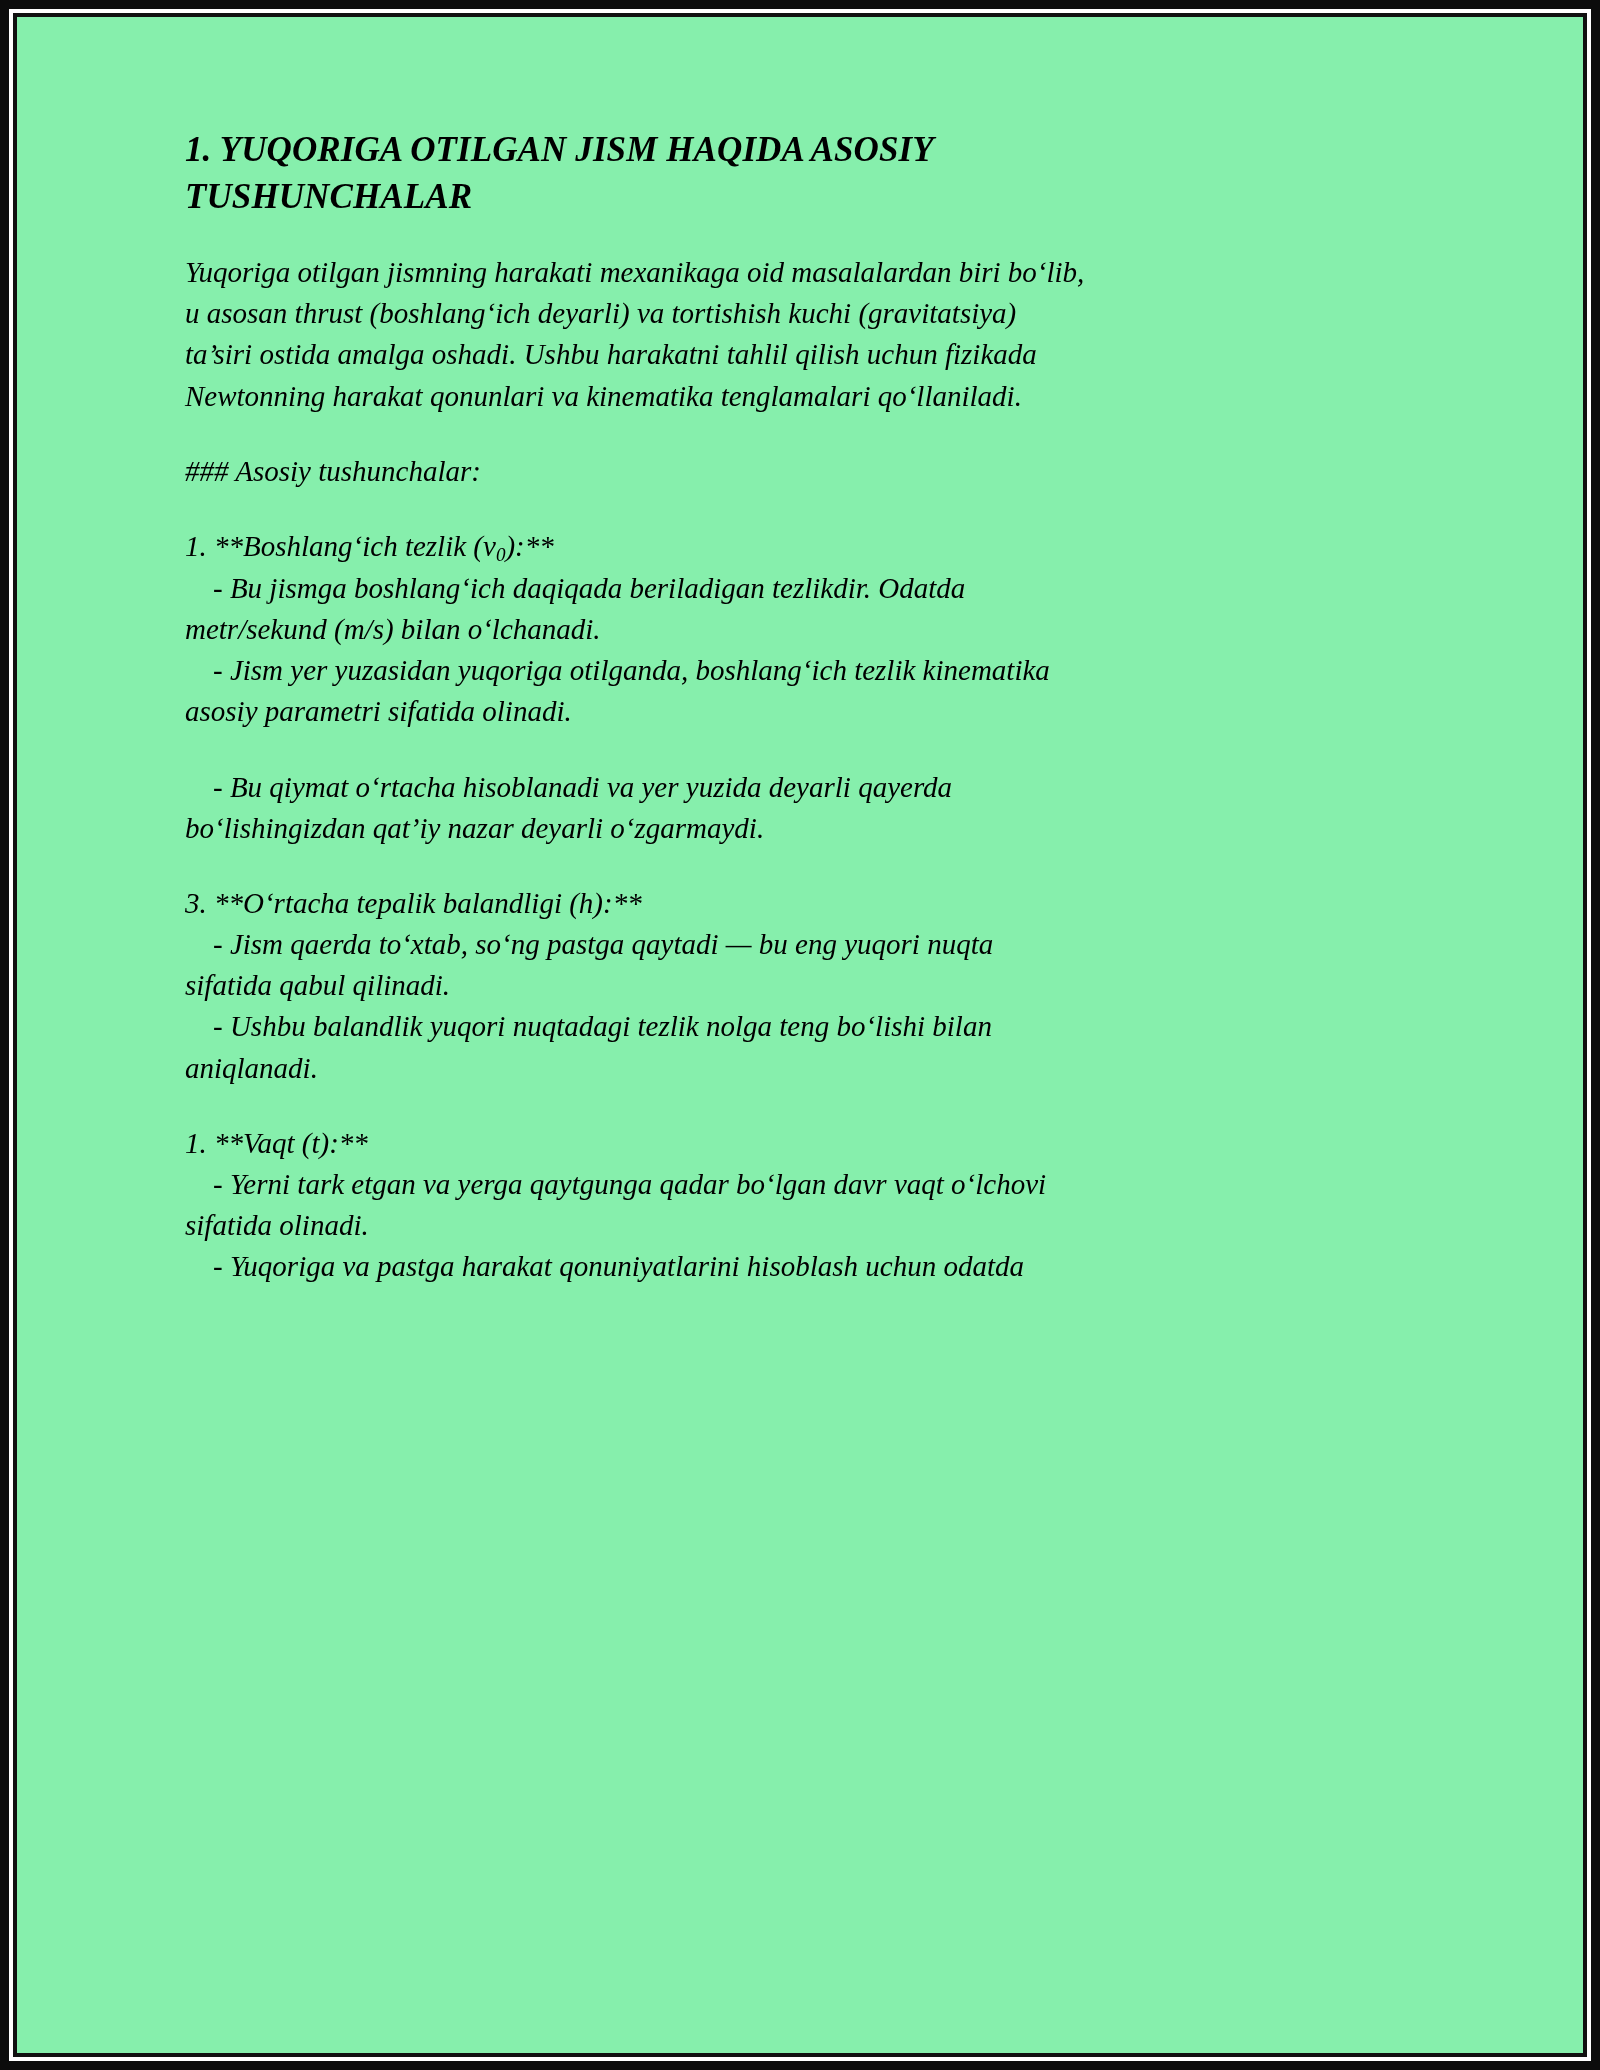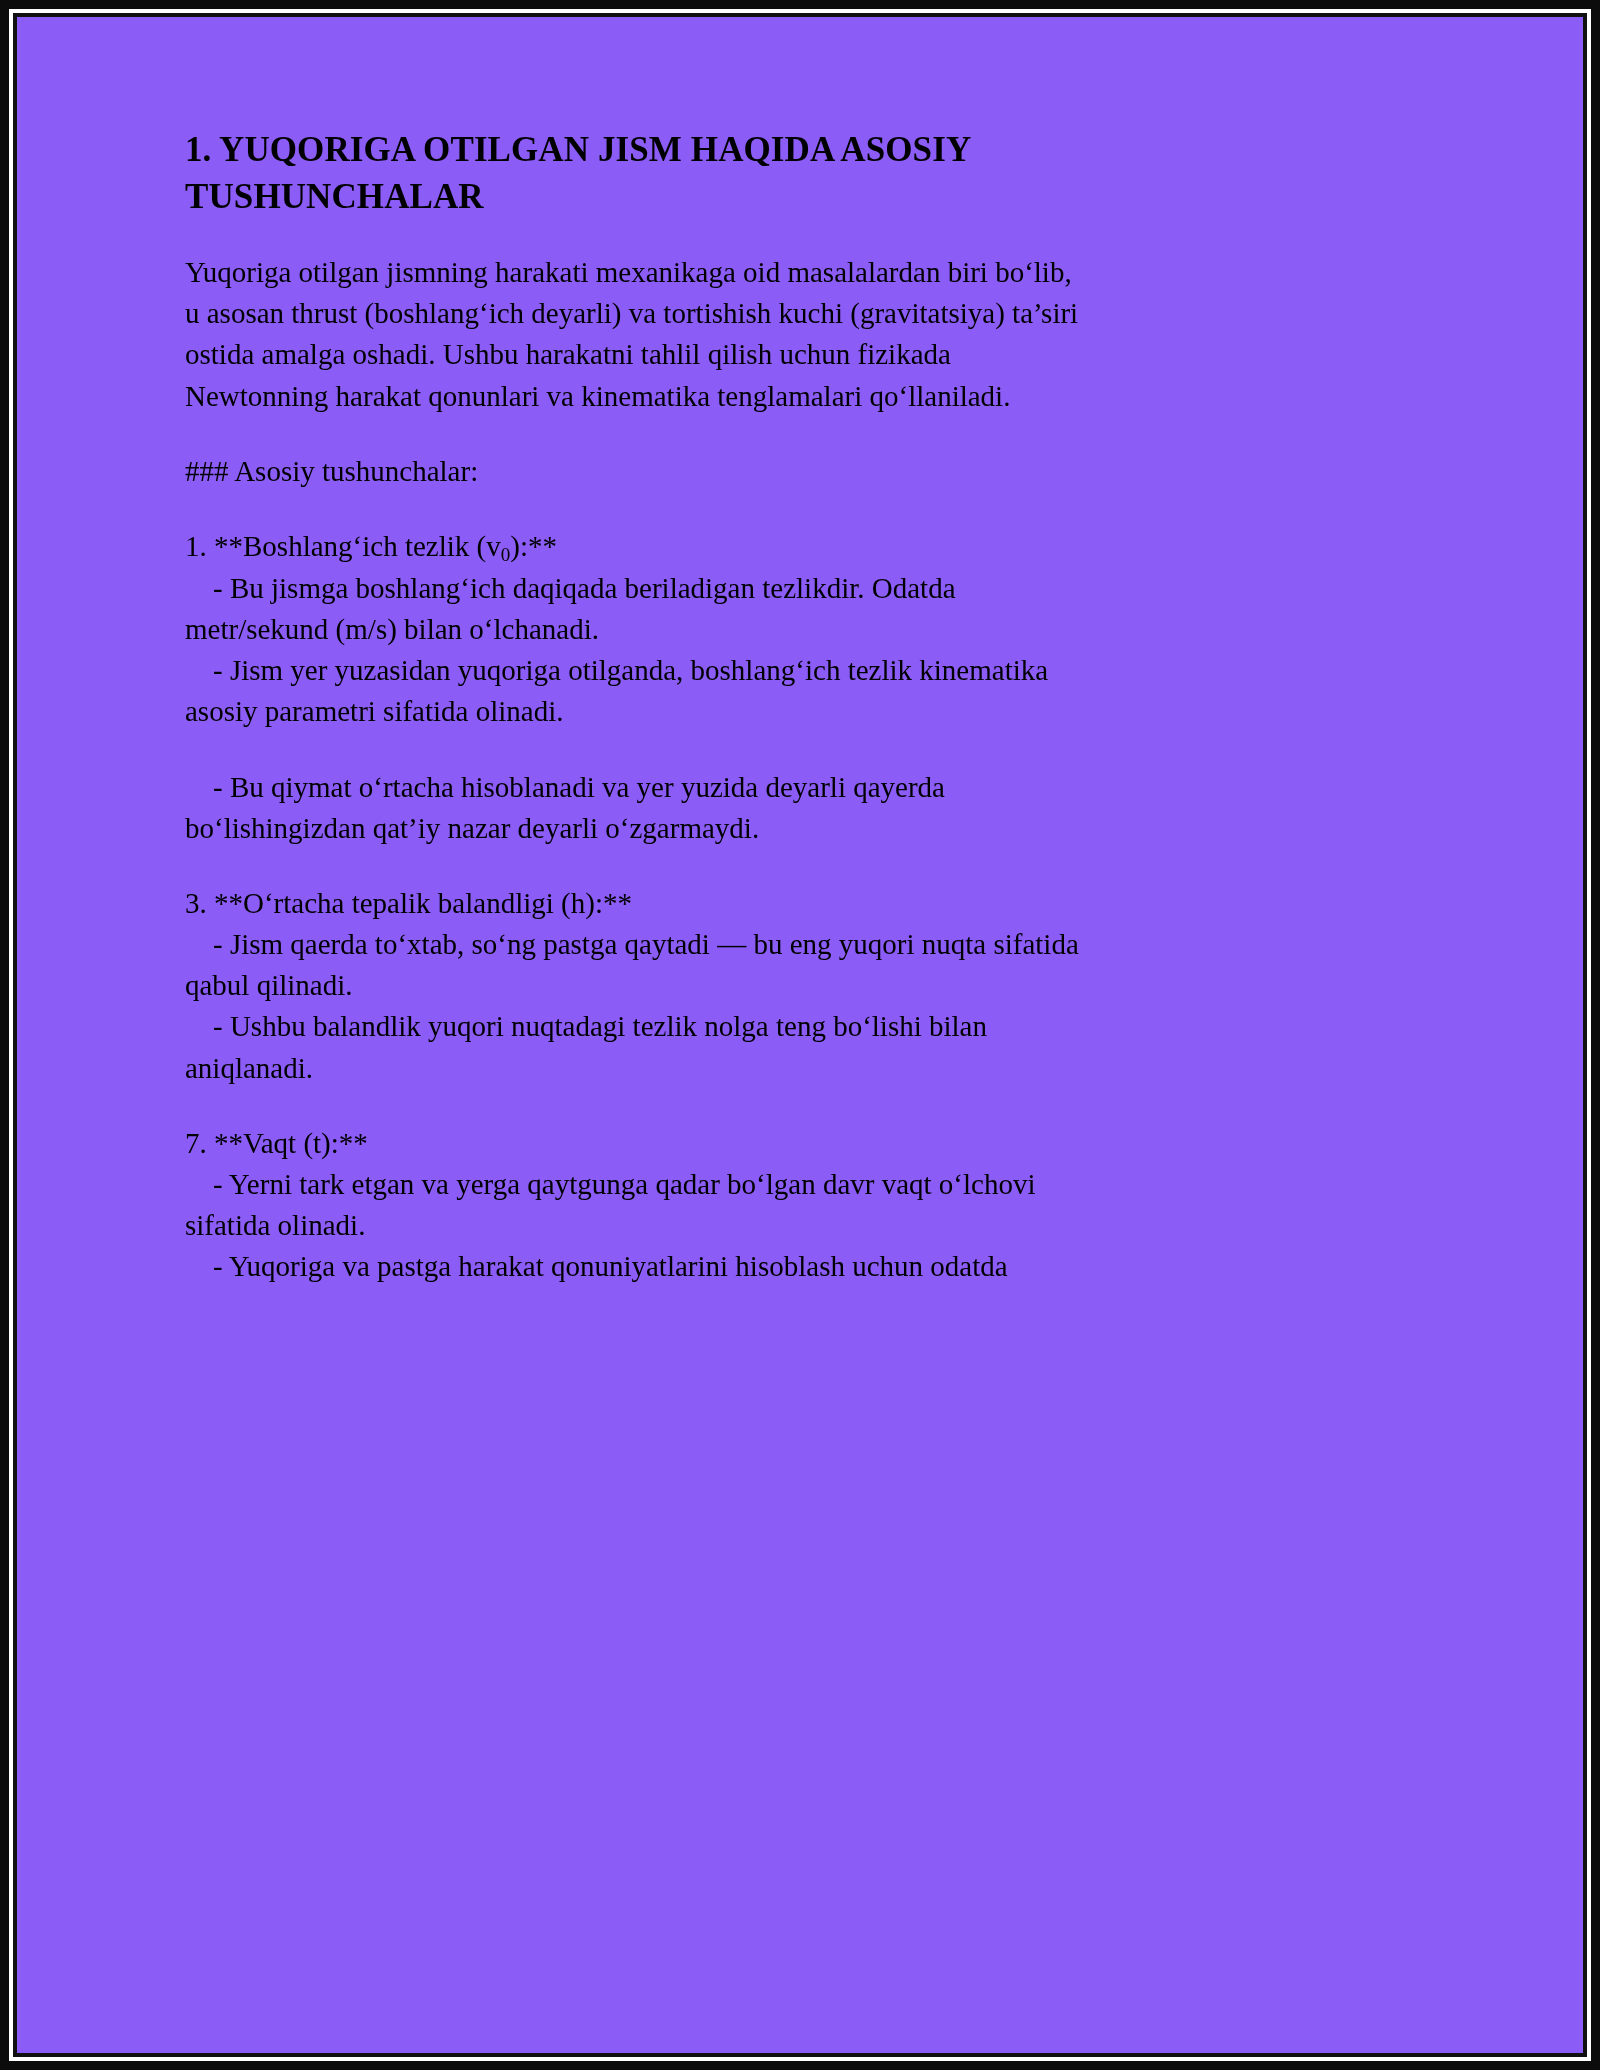--- a/index.html
+++ b/index.html
@@ -43,23 +43,24 @@
     height: 100%;
     box-sizing: border-box;
     border: 4px solid #111111;
     background: #ffffff;
     overflow: hidden;
   }
 
   .page-sheet {
     width: 100%;
     height: 100%;
-    background: #8b5cf6;
+    background: #86efac;
     box-sizing: border-box;
     position: relative;
+    font-style: italic;
   }
 
   .doc-body {
     position: absolute;
     left: 168px;
     top: 110px;
     width: 900px;
   }
 
   h1.doc-title {
@@ -117,21 +118,21 @@
           <p class="doc-para tight"><span>1. **Boshlang‘ich tezlik (v</span><sub>0</sub><span>):**</span></p>
           <p class="doc-para tight"><span class="indent"></span><span>- Bu jismga boshlang‘ich daqiqada beriladigan tezlikdir. Odatda metr/sekund (m/s) bilan o‘lchanadi.</span></p>
           <p class="doc-para"><span class="indent"></span><span>- Jism yer yuzasidan yuqoriga otilganda, boshlang‘ich tezlik kinematika asosiy parametri sifatida olinadi.</span></p>
 
           <p class="doc-para"><span class="indent"></span><span>- Bu qiymat o‘rtacha hisoblanadi va yer yuzida deyarli qayerda bo‘lishingizdan qat’iy nazar deyarli o‘zgarmaydi.</span></p>
 
           <p class="doc-para tight">3. **O‘rtacha tepalik balandligi (h):**</p>
           <p class="doc-para tight"><span class="indent"></span><span>- Jism qaerda to‘xtab, so‘ng pastga qaytadi — bu eng yuqori nuqta sifatida qabul qilinadi.</span></p>
           <p class="doc-para"><span class="indent"></span><span>- Ushbu balandlik yuqori nuqtadagi tezlik nolga teng bo‘lishi bilan aniqlanadi.</span></p>
 
-          <p class="doc-para tight">7. **Vaqt (t):**</p>
+          <p class="doc-para tight">1. **Vaqt (t):**</p>
           <p class="doc-para tight"><span class="indent"></span><span>- Yerni tark etgan va yerga qaytgunga qadar bo‘lgan davr vaqt o‘lchovi sifatida olinadi.</span></p>
           <p class="doc-para tight"><span class="indent"></span><span>- Yuqoriga va pastga harakat qonuniyatlarini hisoblash uchun odatda</span></p>
 
         </div>
 
       </div>
     </div>
   </div>
 </div>
 

